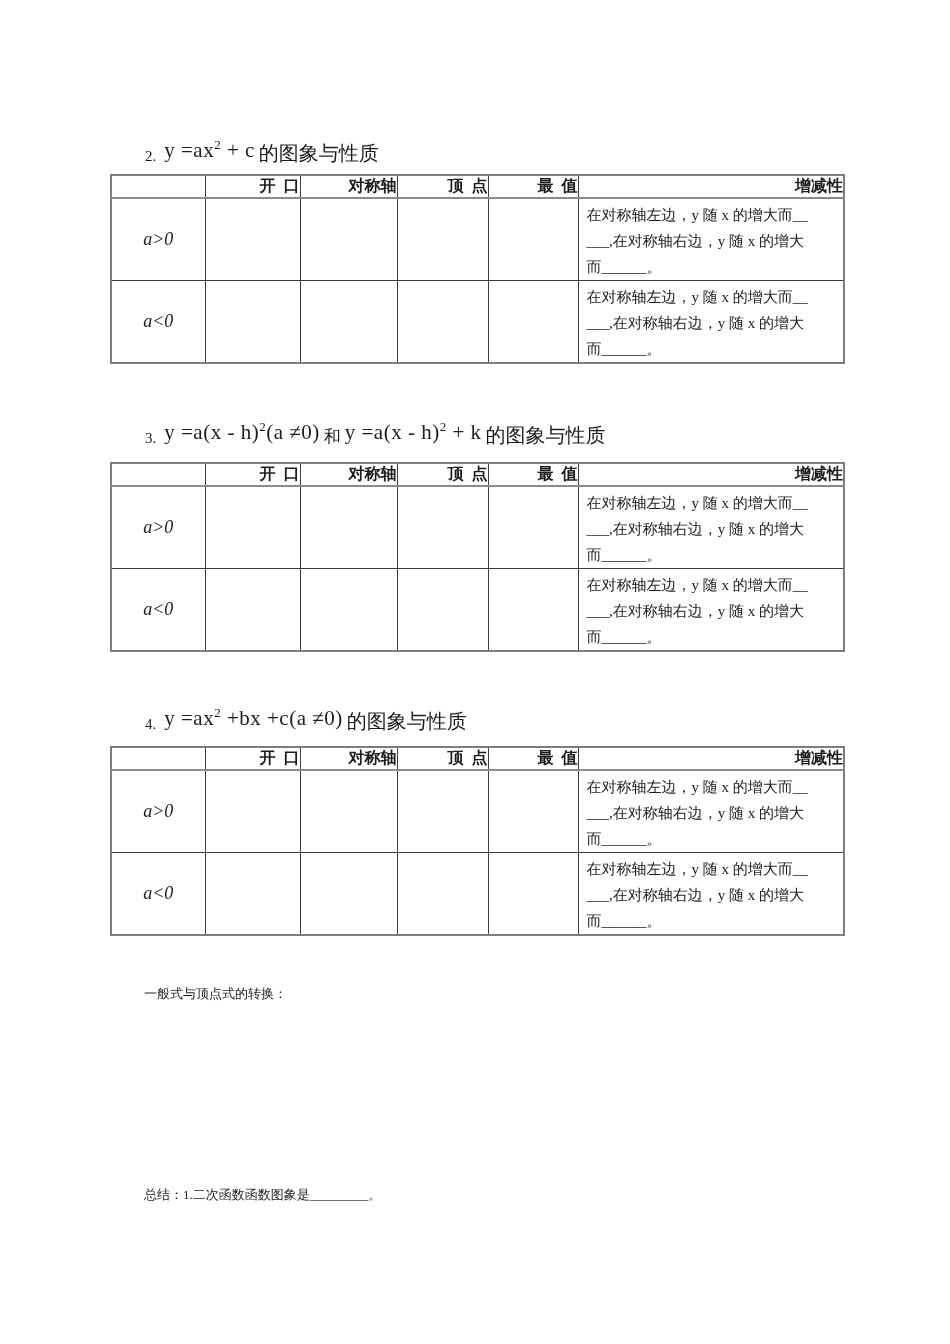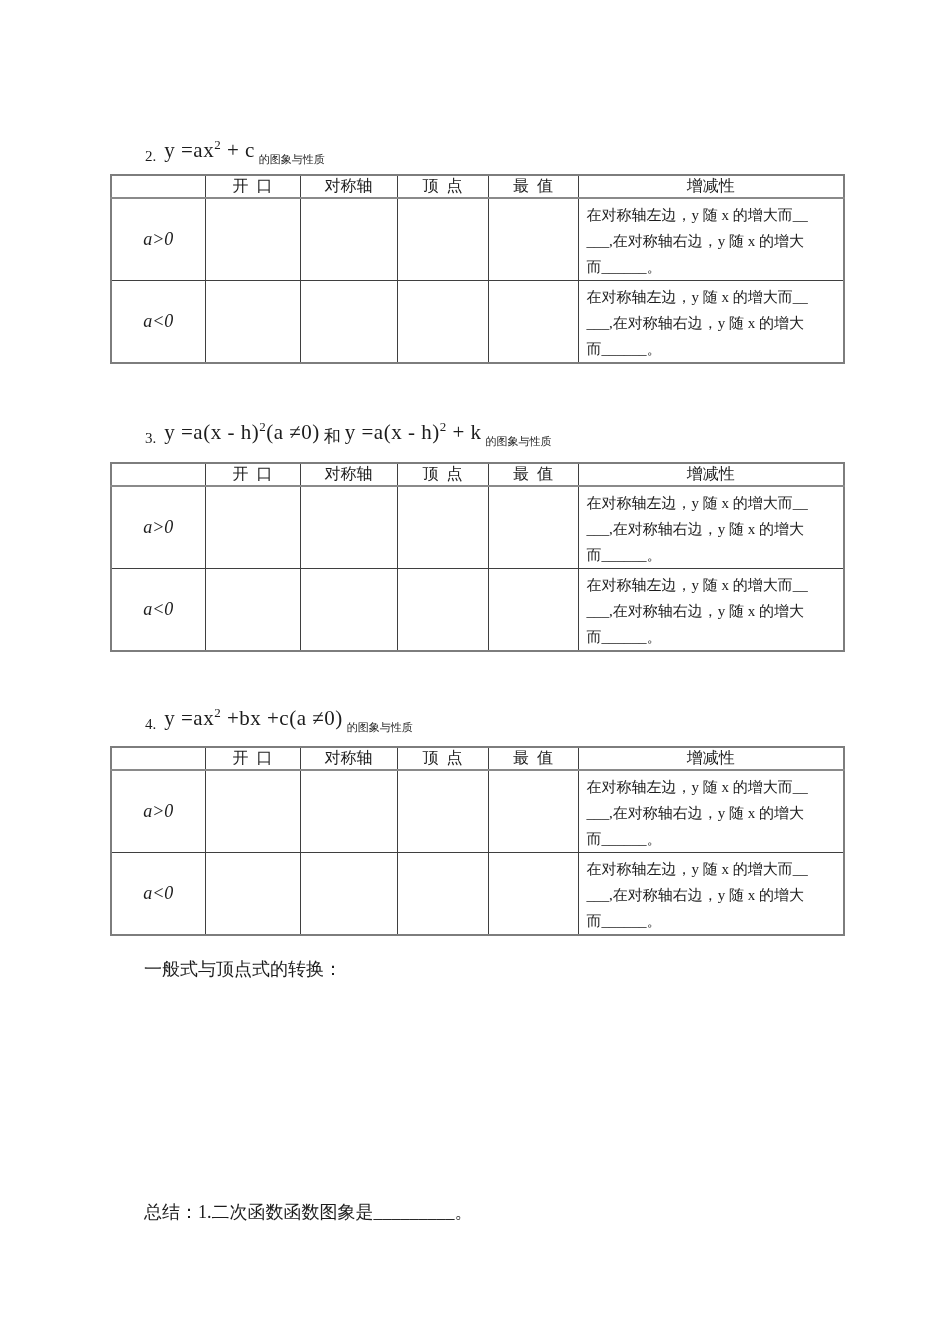--- a/index.html
+++ b/index.html
@@ -29,63 +29,63 @@
   .num { font-size: 15px; margin: 0 8px 3px 0; }
   .formula {
     font-size: 21px;
     letter-spacing: 0.5px;
     margin: 0 4px 5px 0;
   }
   .formula sup { font-size: 13px; line-height: 0; }
   .formula:empty { display: none; margin: 0; }
   .connector { font-size: 17px; margin: 0 4px 2px 0; }
   .connector:empty { display: none; margin: 0; }
-  .suffix { font-size: 11px; margin-bottom: 1px; }
+  .suffix { font-size: 20px; margin-bottom: 1px; }
 
   
   .props {
     position: absolute;
     left: 110px;
     width: 733px;
     border-collapse: collapse;
     table-layout: fixed;
     border: 2px solid #7d7d7d;
   }
   #t2 { top: 174px; }
   #t3 { top: 462px; }
   #t4 { top: 746px; }
   .props th, .props td { border: 1px solid #3f3f3f; }
   .props thead th {
     height: 20px;
-    font-weight: normal;
+    font-weight: bold;
     font-size: 16px;
-    text-align: center;
+    text-align: right;
     vertical-align: middle;
     white-space: pre;
     border-bottom: 2px solid #8a8a8a;
   }
   .props tbody tr { height: 78px; }
   td.label {
     text-align: center;
     vertical-align: middle;
     font-style: italic;
     font-size: 18px;
   }
   td.behavior {
     vertical-align: top;
     font-size: 15px;
     line-height: 26px;
     padding: 3px 2px 0 8px;
     white-space: pre-line;
   }
 
   
-  .para { position: absolute; left: 144px; font-size: 18px; }
+  .para { position: absolute; left: 144px; font-size: 13px; margin-top: 28px; }
   #conversion { top: 957px; }
-  #summary { top: 1200px; text-align: right; }
+  #summary { top: 1158px; text-align: right; }
 </style>
 </head>
 <body>
 
 <div class="page">
 
   <div class="heading" id="h2">
     <span class="num">2.</span>
     <span class="formula">y =ax<sup>2</sup> + c</span>
 

